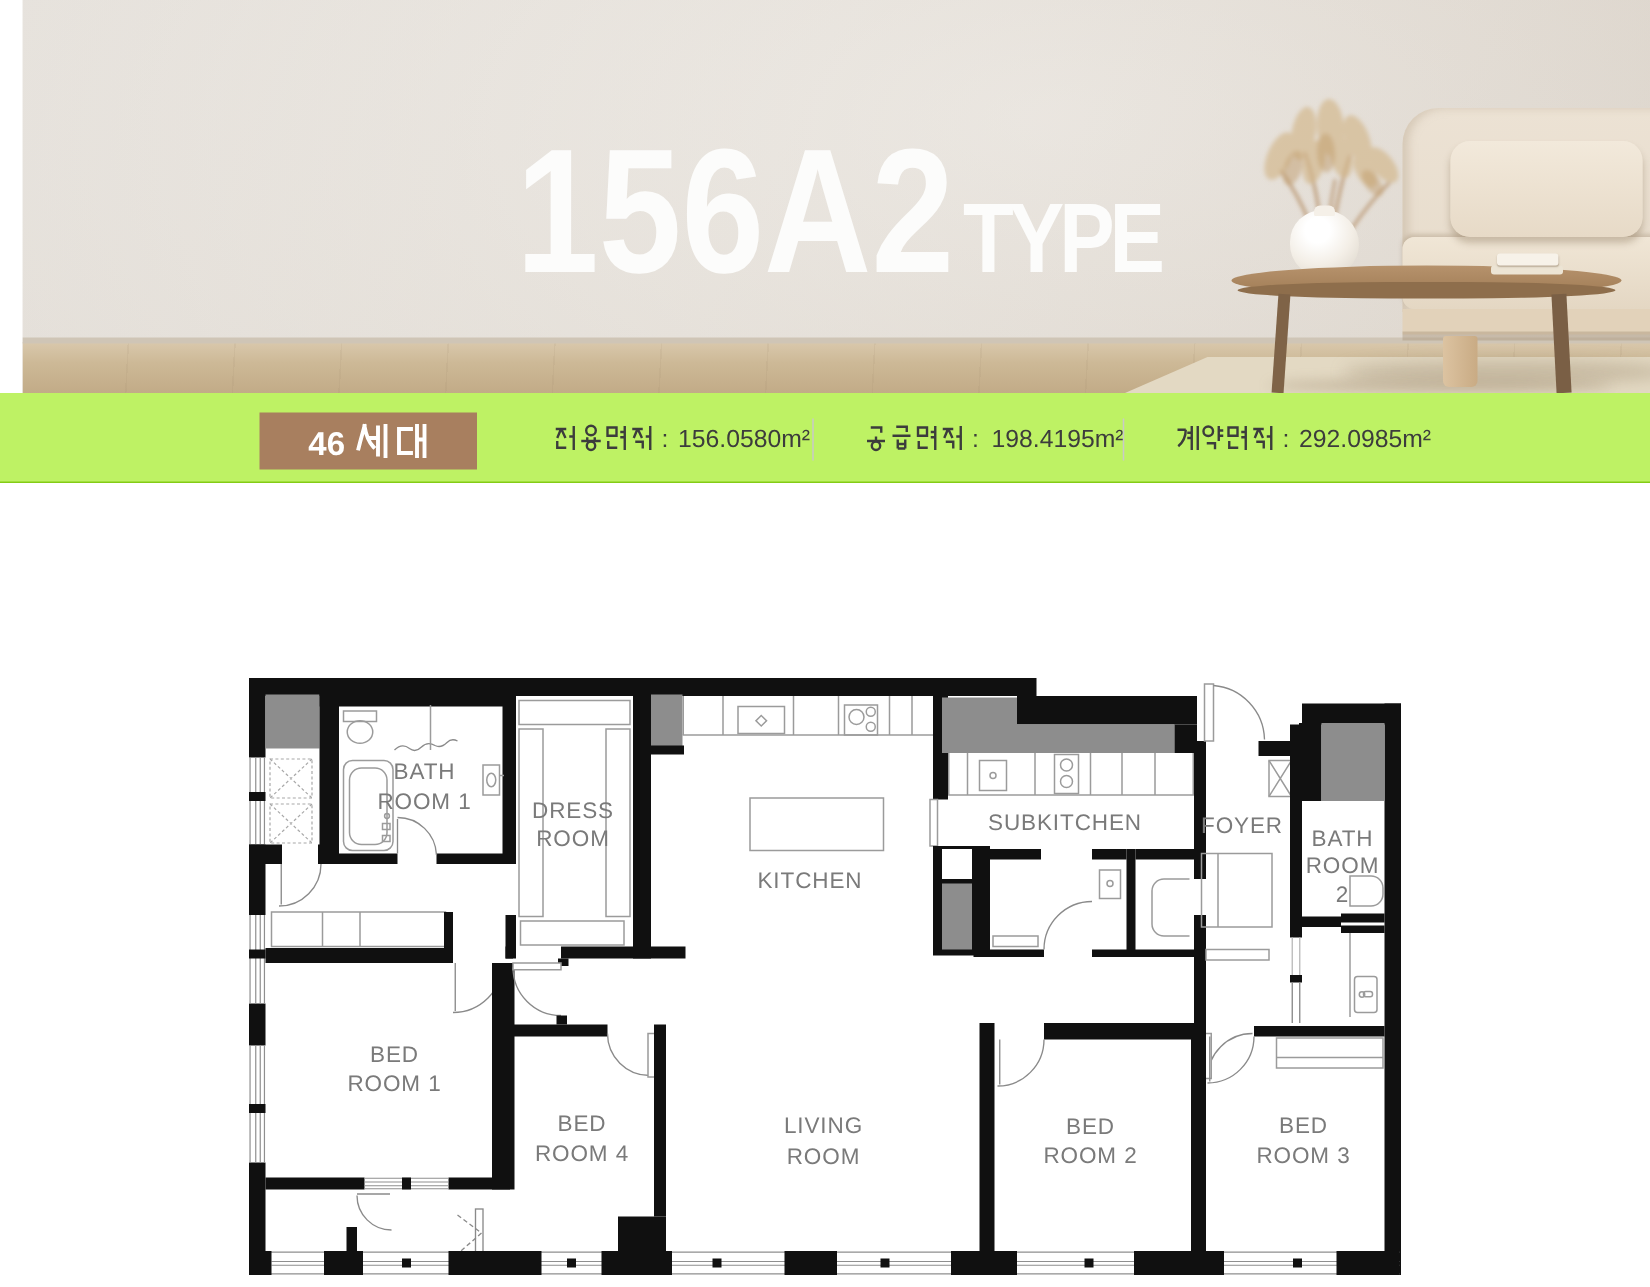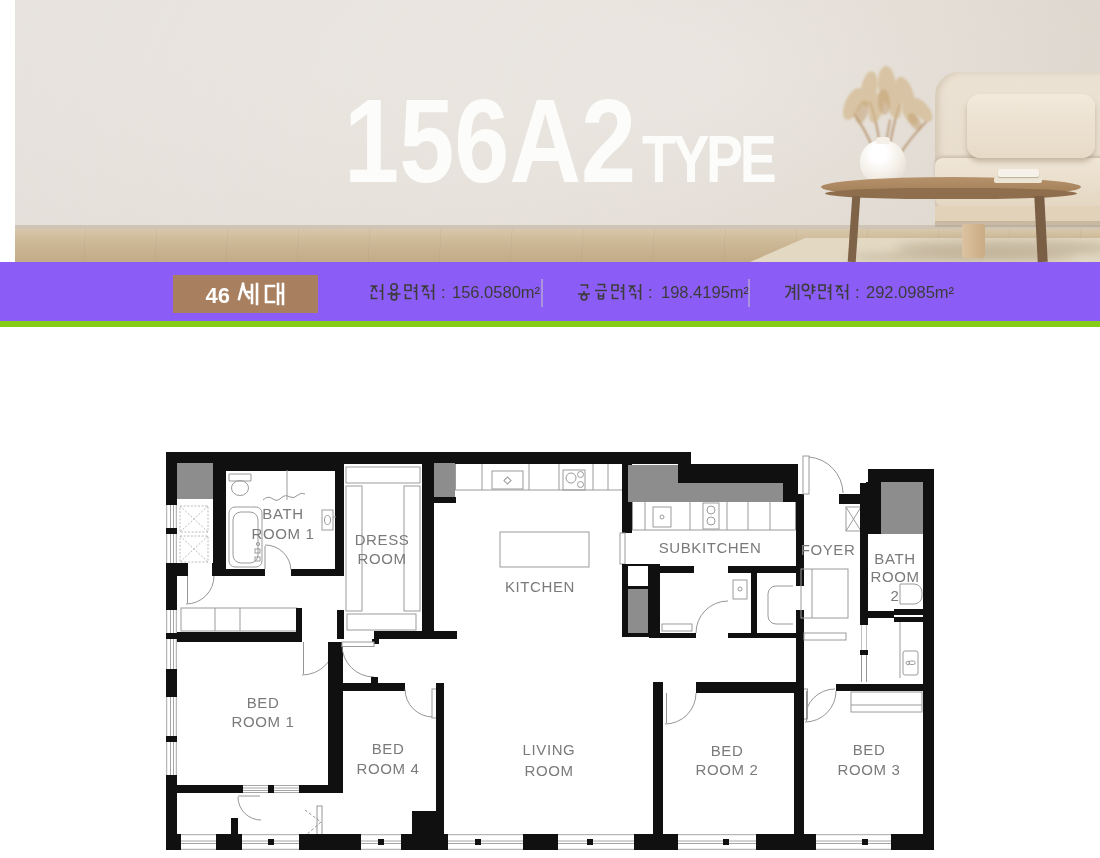--- a/index.html
+++ b/index.html
@@ -77,21 +77,21 @@
   <div class="abs" style="left:1021px;top:196px;width:10px;height:66px;background:#7a5f45;transform:rotate(-3deg);"></div>
 
   <div class="abs" style="left:979px;top:177px;width:48px;height:6px;background:#ece4d4;border-radius:2px;"></div>
   <div class="abs" style="left:983px;top:169px;width:41px;height:8px;background:#f7f2e9;border-radius:2px;box-shadow:0 1px 1px rgba(140,120,95,.5);"></div>
 
   <div class="abs" style="left:329px;top:82px;line-height:118px;white-space:nowrap;color:#fcfcfb;transform:scaleX(0.84);transform-origin:0 0;">
     <span style="font-size:118px;font-weight:bold;letter-spacing:0;">156A2</span><span style="font-size:66px;font-weight:bold;letter-spacing:-4px;margin-left:7px;">TYPE</span>
   </div>
 </div>
 
-<div class="abs" id="infobar" style="left:0;top:262px;width:1100px;height:59px;background:#8b5cf6;border-bottom:6px solid #84cc16;">
+<div class="abs" id="infobar" style="left:0;top:262px;width:1100px;height:59px;background:#bef264;border-bottom:1px solid #84cc16;">
 
   <div class="abs" style="left:173px;top:13px;width:145px;height:38px;background:#a87f5f;"></div>
   <svg class="abs" style="left:173px;top:13px;" width="145" height="38" viewBox="0 0 145 38">
     <g stroke="#fff" stroke-width="2.6" fill="none" stroke-linecap="square">
       <text x="57" y="28" fill="#fff" stroke="none" font-size="22" font-weight="bold" text-anchor="end" font-family="Liberation Sans">46</text>
 
       <g transform="translate(63,8)">
         <path d="M3 16 C 5 8 6 5 7 1 M7 1 C 8 7 10 12 13 15"></path>
         <path d="M16 9 L 11 9 M16 2 L 16 20 M21 1 L 21 21"></path>
       </g>

